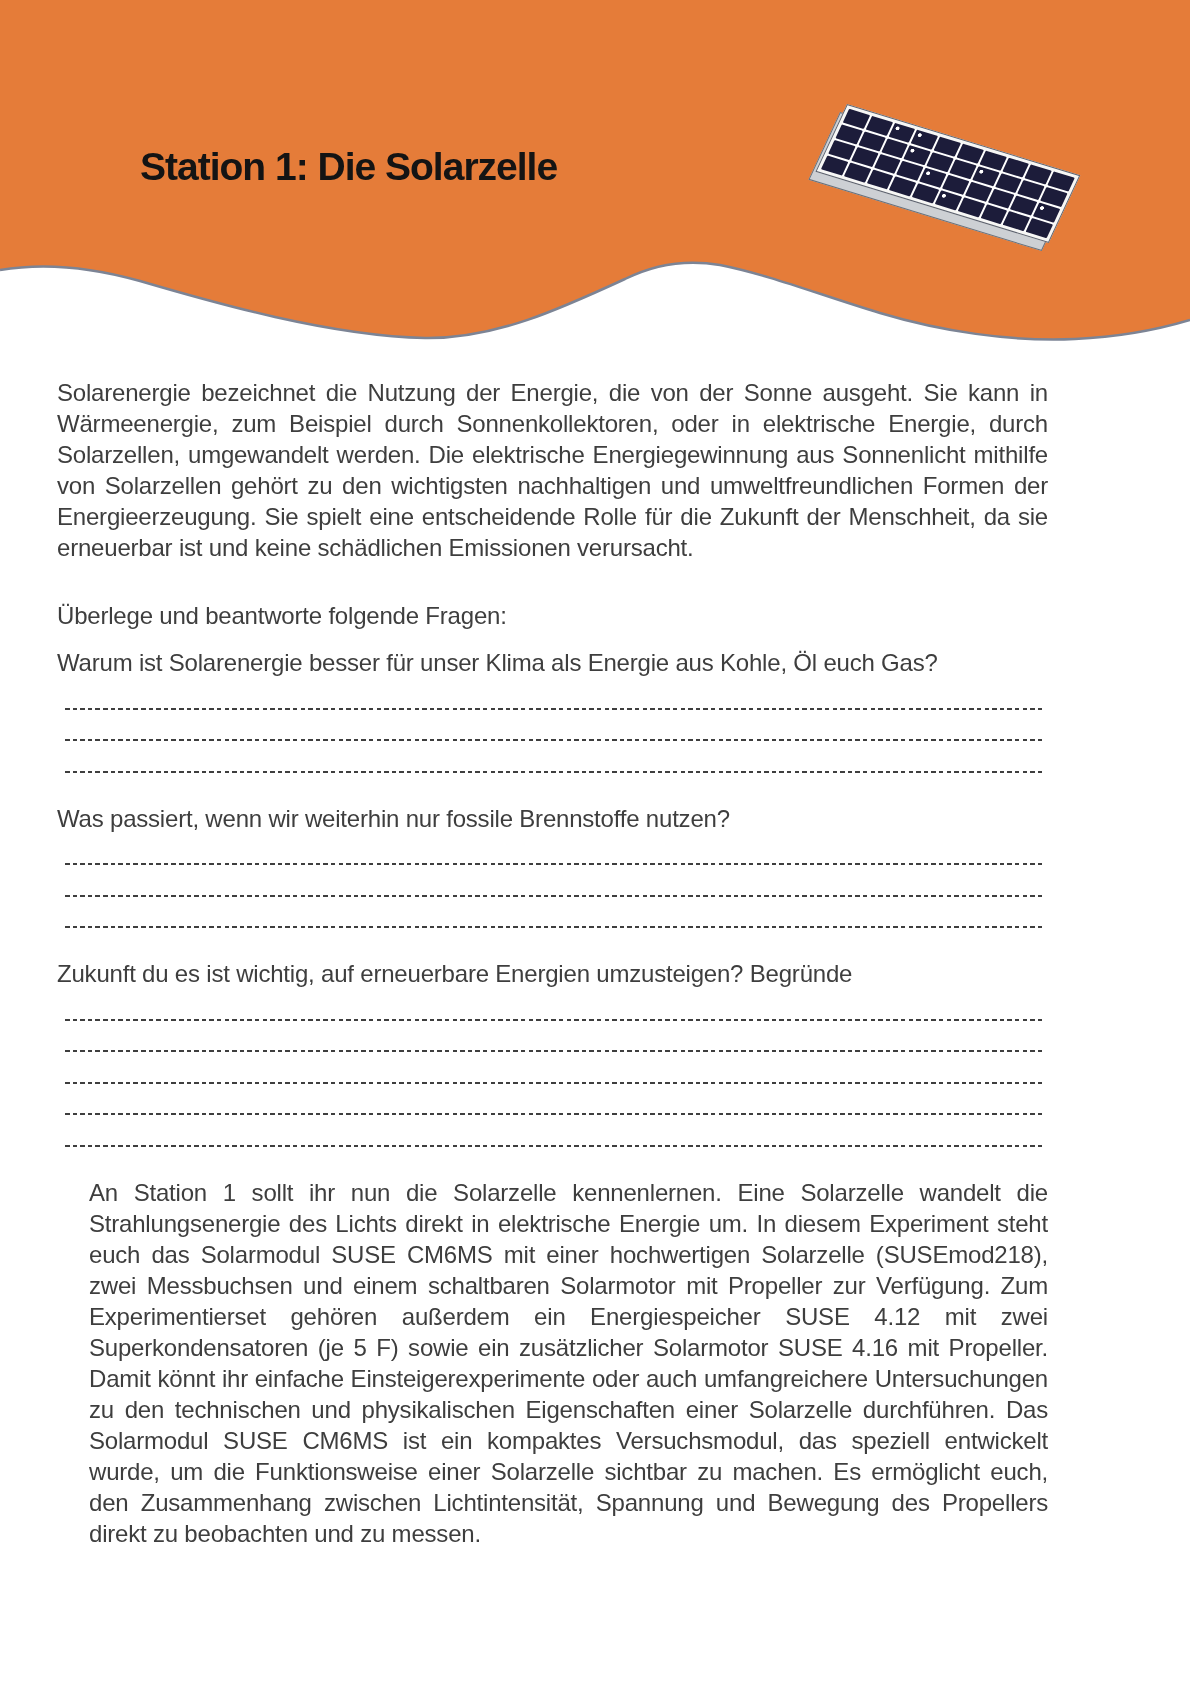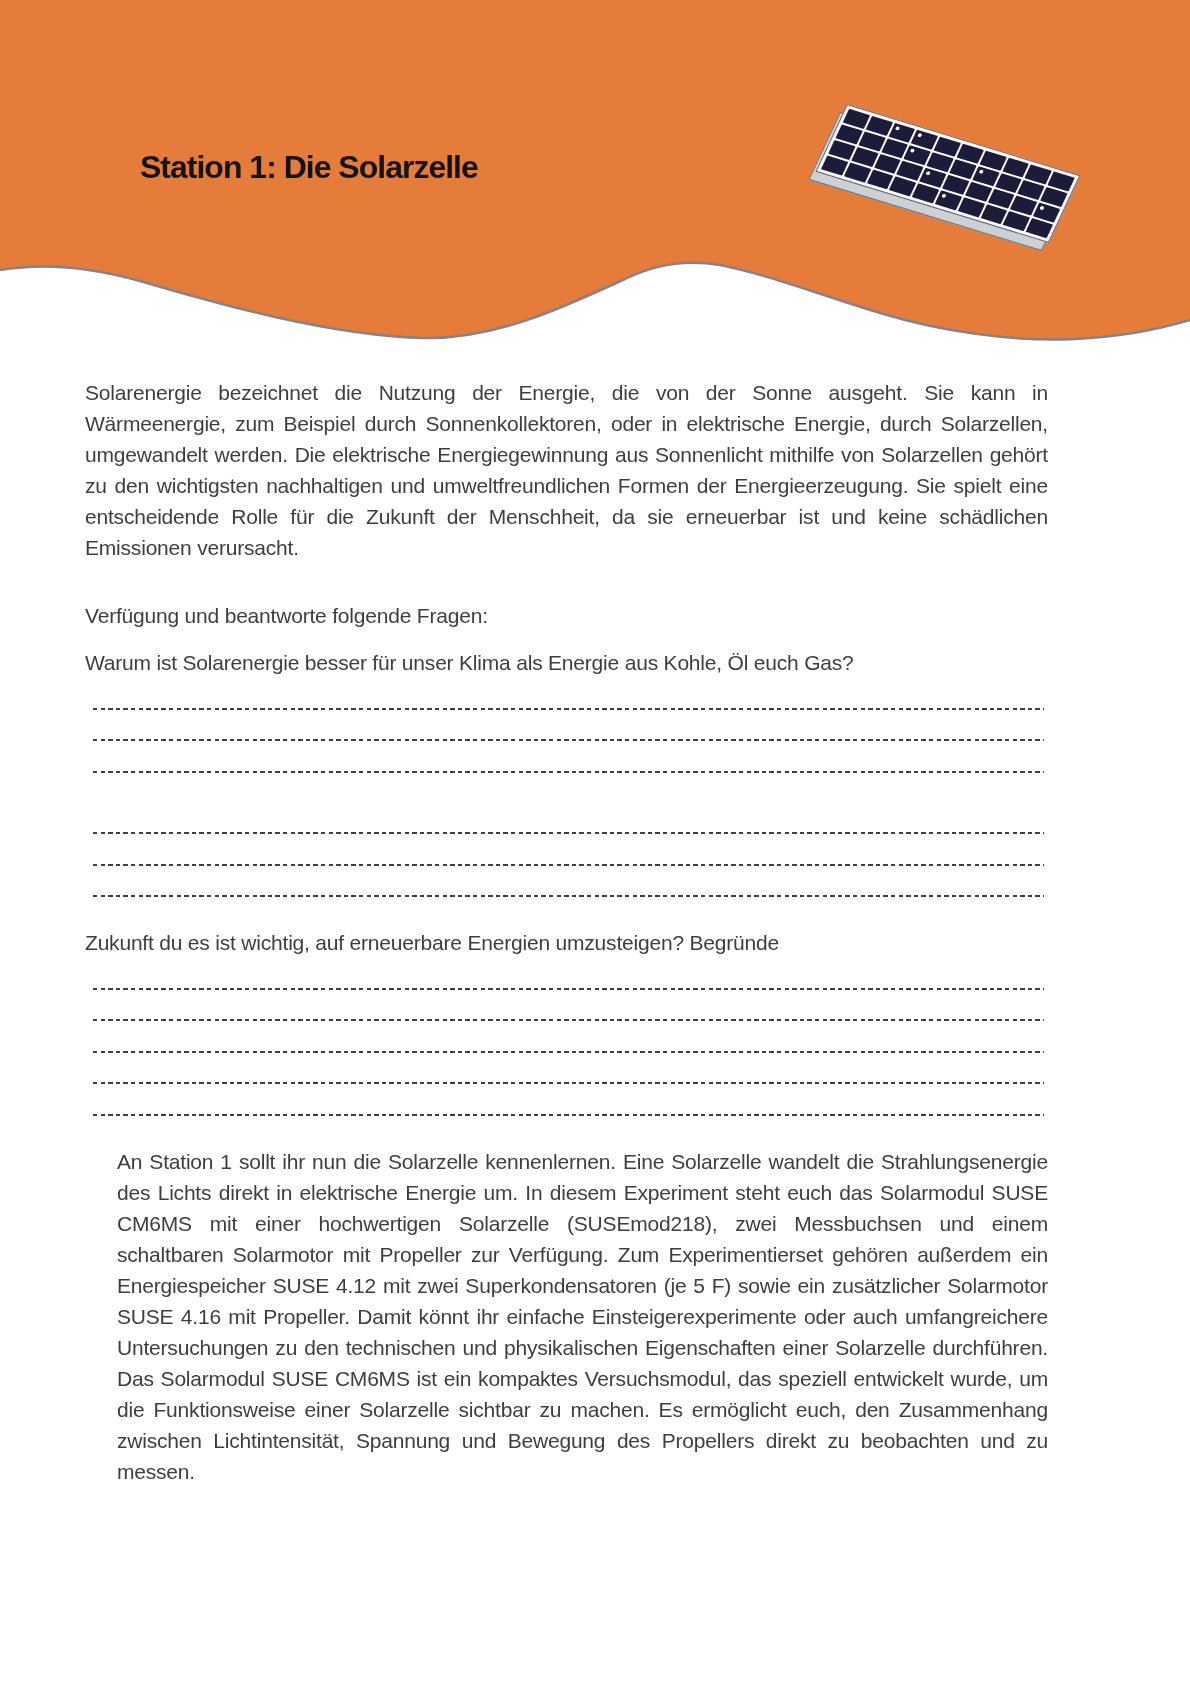--- a/index.html
+++ b/index.html
@@ -17,21 +17,21 @@
   
   .hero { position: relative; width: 1190px; height: 360px; }
   .wave { display: block; position: absolute; left: 0; top: 0; width: 1190px; height: 360px; }
   .wave .fill { fill: #E57C39; stroke: none; }
   .wave .edge { fill: none; stroke: #7C8495; stroke-width: 2.5; }
 
   .title {
     position: absolute;
     left: 140px;
     top: 142px;
-    font-size: 32px;
+    font-size: 39px;
     line-height: 50px;
     font-weight: 700;
     letter-spacing: -1px;
     color: #141414;
     white-space: nowrap;
   }
 
   
   .panel-wrap { position: absolute; left: 795px; top: 90px; width: 300px; height: 185px; }
   .panel-depth {
@@ -55,22 +55,22 @@
     gap: 2px;
     background: #ffffff;
   }
   .cell { background: #1C1C3A; border-radius: 1px; }
   .cell.spark {
     background: radial-gradient(circle at 22% 30%, #ffffff 0 1.6px, #1C1C3A 2.2px);
   }
 
   
   .content {
-    padding: 17px 142px 0 85px;
-    font-size: 21px;
+    padding: 17px 142px 0 57px;
+    font-size: 24px;
     line-height: 31px;
     letter-spacing: -0.2px;
   }
   .para { margin: 0; }
   .justify { text-align: justify; }
   .intro   { margin-bottom: 37px; }
   .prompt  { margin-bottom: 16px; }
   .qtext   { margin-bottom: 0; }
   .answer-lines { margin-bottom: 30px; }
   .closing { margin-bottom: 0; margin-left: 32px; }
@@ -158,32 +158,33 @@
             <div class="cell"></div>
           </div>
       </div>
     </div>
   </header>
 
   <main class="content">
 
     <p class="para justify intro">Solarenergie bezeichnet die Nutzung der Energie, die von der Sonne ausgeht. Sie kann in Wärmeenergie, zum Beispiel durch Sonnenkollektoren, oder in elektrische Energie, durch Solarzellen, umgewandelt werden. Die elektrische Energiegewinnung aus Sonnenlicht mithilfe von Solarzellen gehört zu den wichtigsten nachhaltigen und umweltfreundlichen Formen der Energieerzeugung. Sie spielt eine entscheidende Rolle für die Zukunft der Menschheit, da sie erneuerbar ist und keine schädlichen Emissionen verursacht.</p>
 
-    <p class="para prompt">Verfügung und beantworte folgende Fragen:</p>
+    <p class="para prompt">Überlege und beantworte folgende Fragen:</p>
 
     <section class="qblock">
       <p class="para qtext">Warum ist Solarenergie besser für unser Klima als Energie aus Kohle, Öl euch Gas?</p>
       <div class="answer-lines">
           <div class="answer-line"></div>
           <div class="answer-line"></div>
           <div class="answer-line"></div>
         </div>
     </section>
 
     <section class="qblock">
+      <p class="para qtext">Was passiert, wenn wir weiterhin nur fossile Brennstoffe nutzen?</p>
       <div class="answer-lines">
           <div class="answer-line"></div>
           <div class="answer-line"></div>
           <div class="answer-line"></div>
         </div>
     </section>
 
     <section class="qblock">
       <p class="para qtext">Zukunft du es ist wichtig, auf erneuerbare Energien umzusteigen? Begründe</p>
       <div class="answer-lines">

